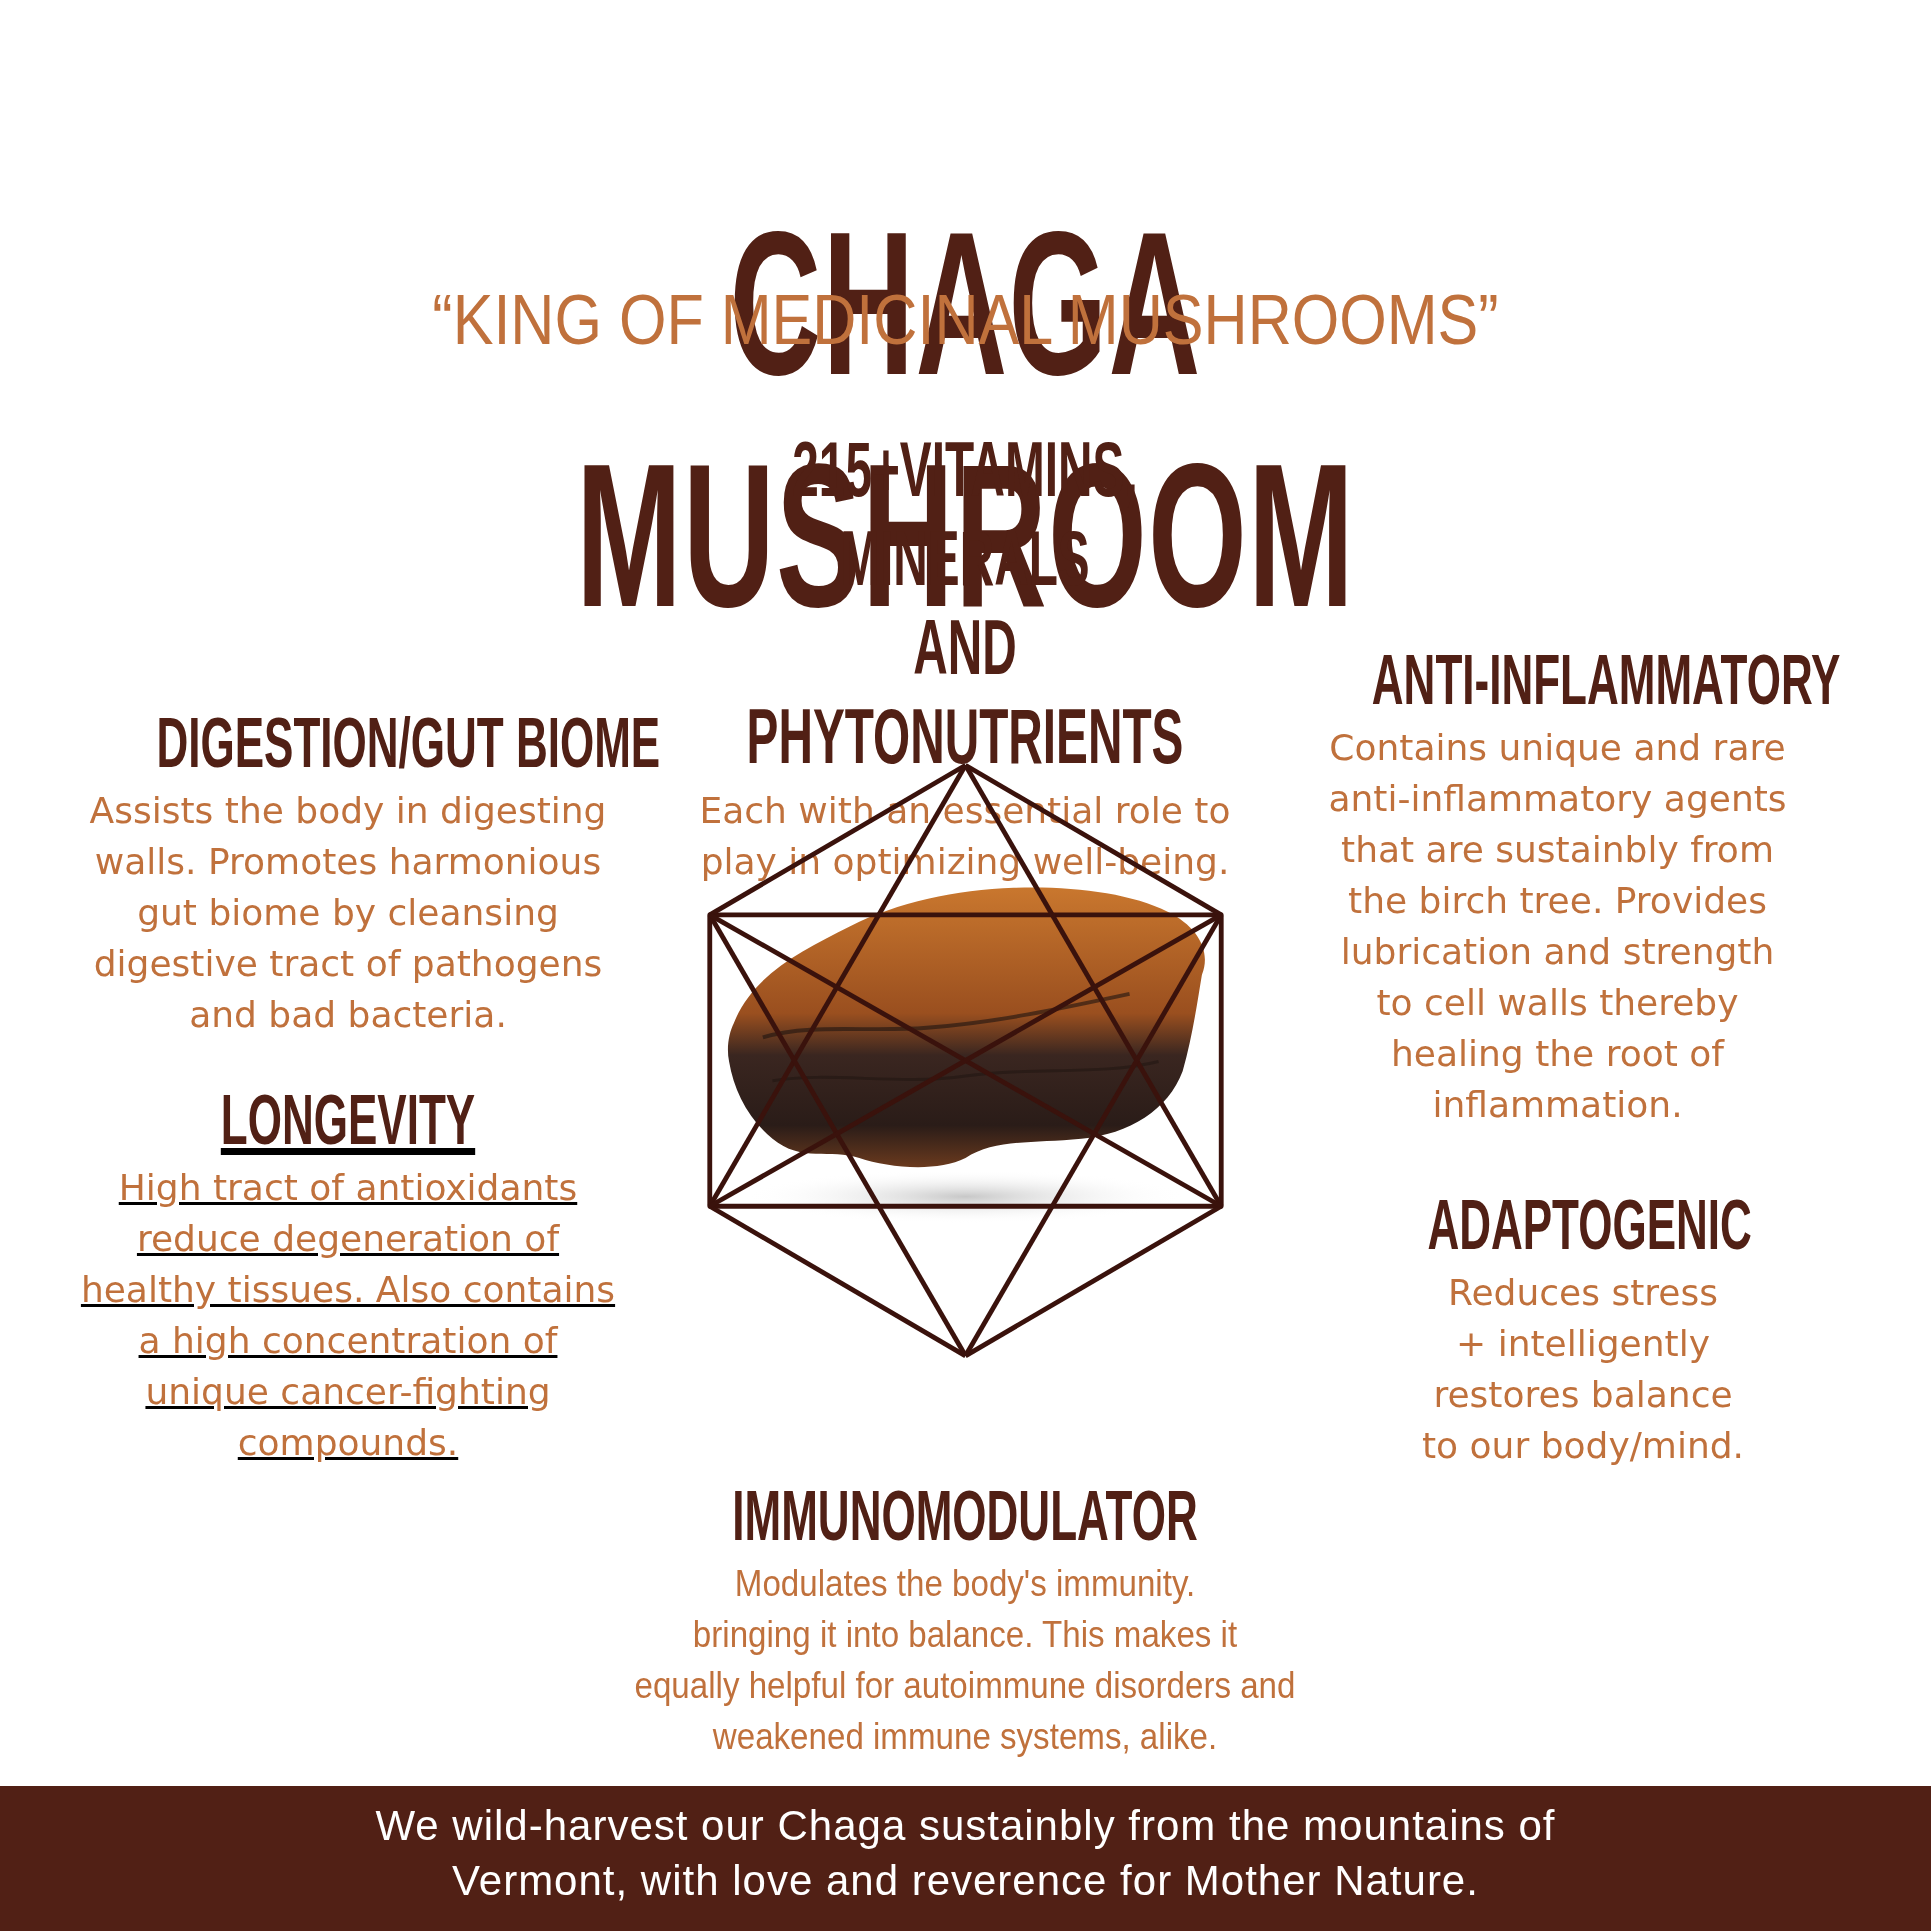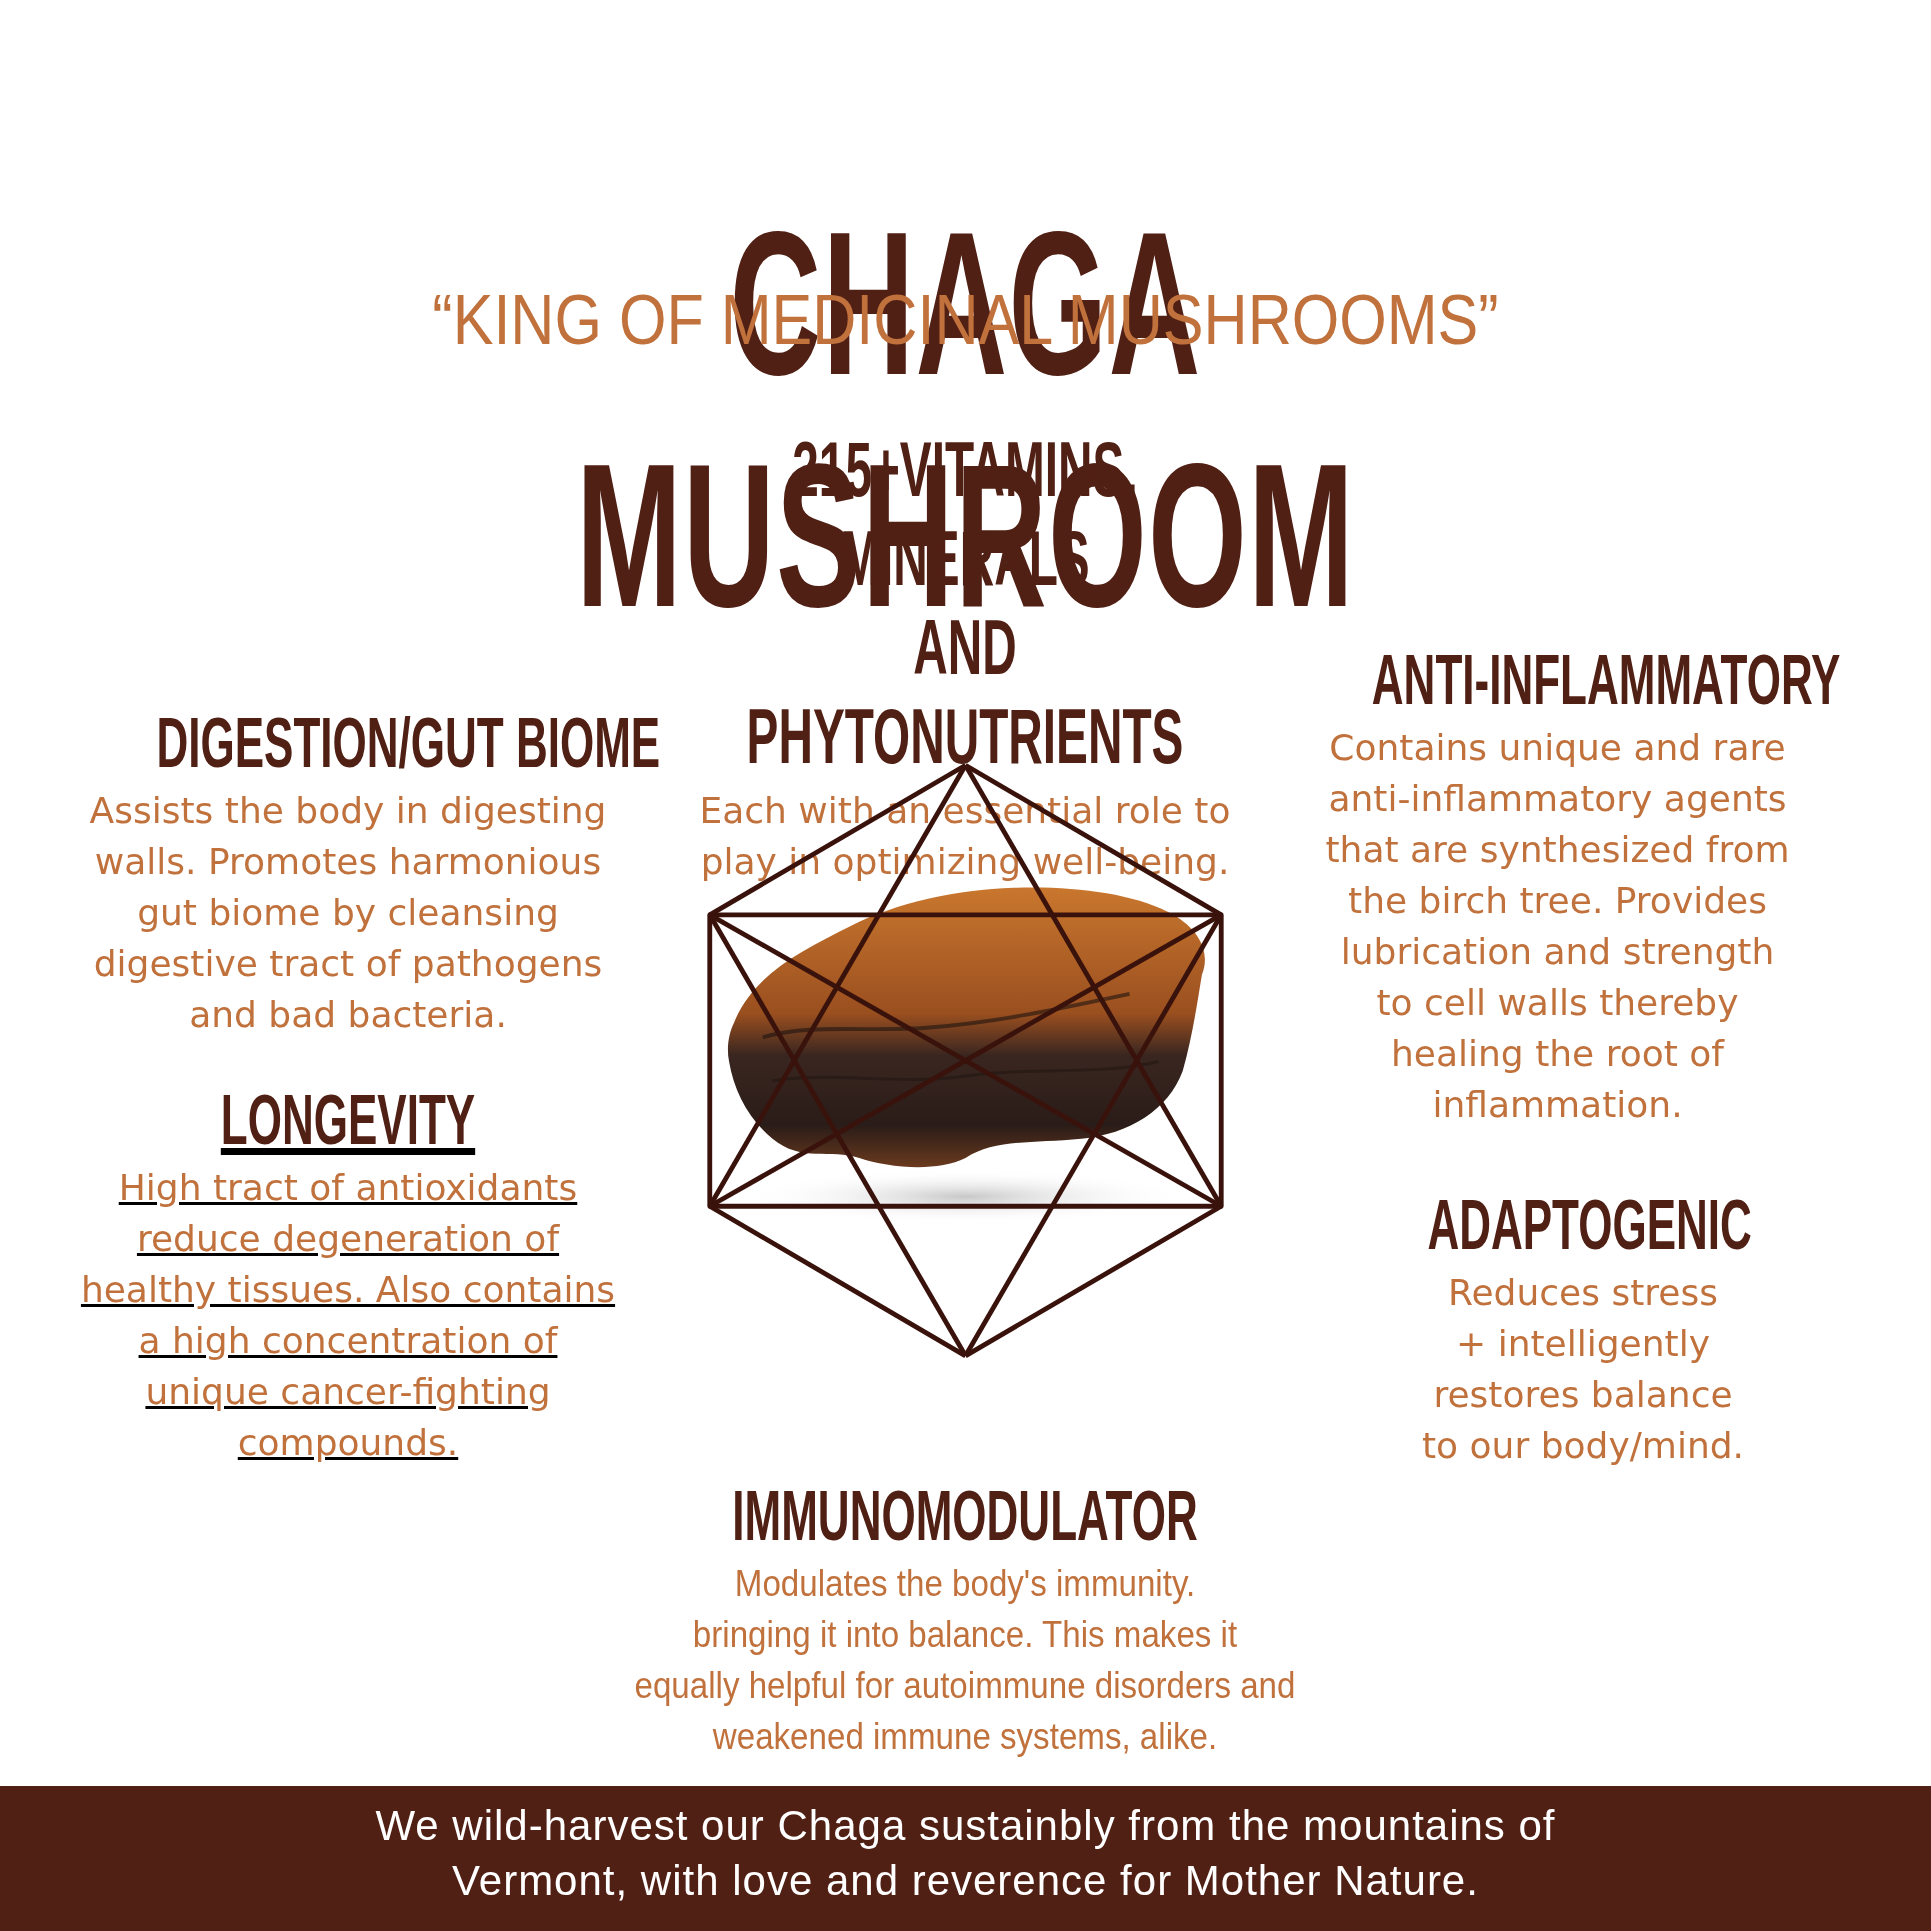--- a/index.html
+++ b/index.html
@@ -42,21 +42,21 @@
 walls. Promotes harmonious
 gut biome by cleansing
 digestive tract of pathogens
 and bad bacteria.</div>
 </div>
 
 <div id="sec-anti" class="section">
   <div class="heading cond">ANTI-INFLAMMATORY</div>
   <div class="desc body-text">Contains unique and rare
 anti-inflammatory agents
-that are synthesized from
+that are sustainbly from
 the birch tree. Provides
 lubrication and strength
 to cell walls thereby
 healing the root of
 inflammation.</div>
 </div>
 
 <div id="sec-longevity" class="section">
   <div class="heading cond">LONGEVITY</div>
   <div class="desc body-text">High tract of antioxidants

